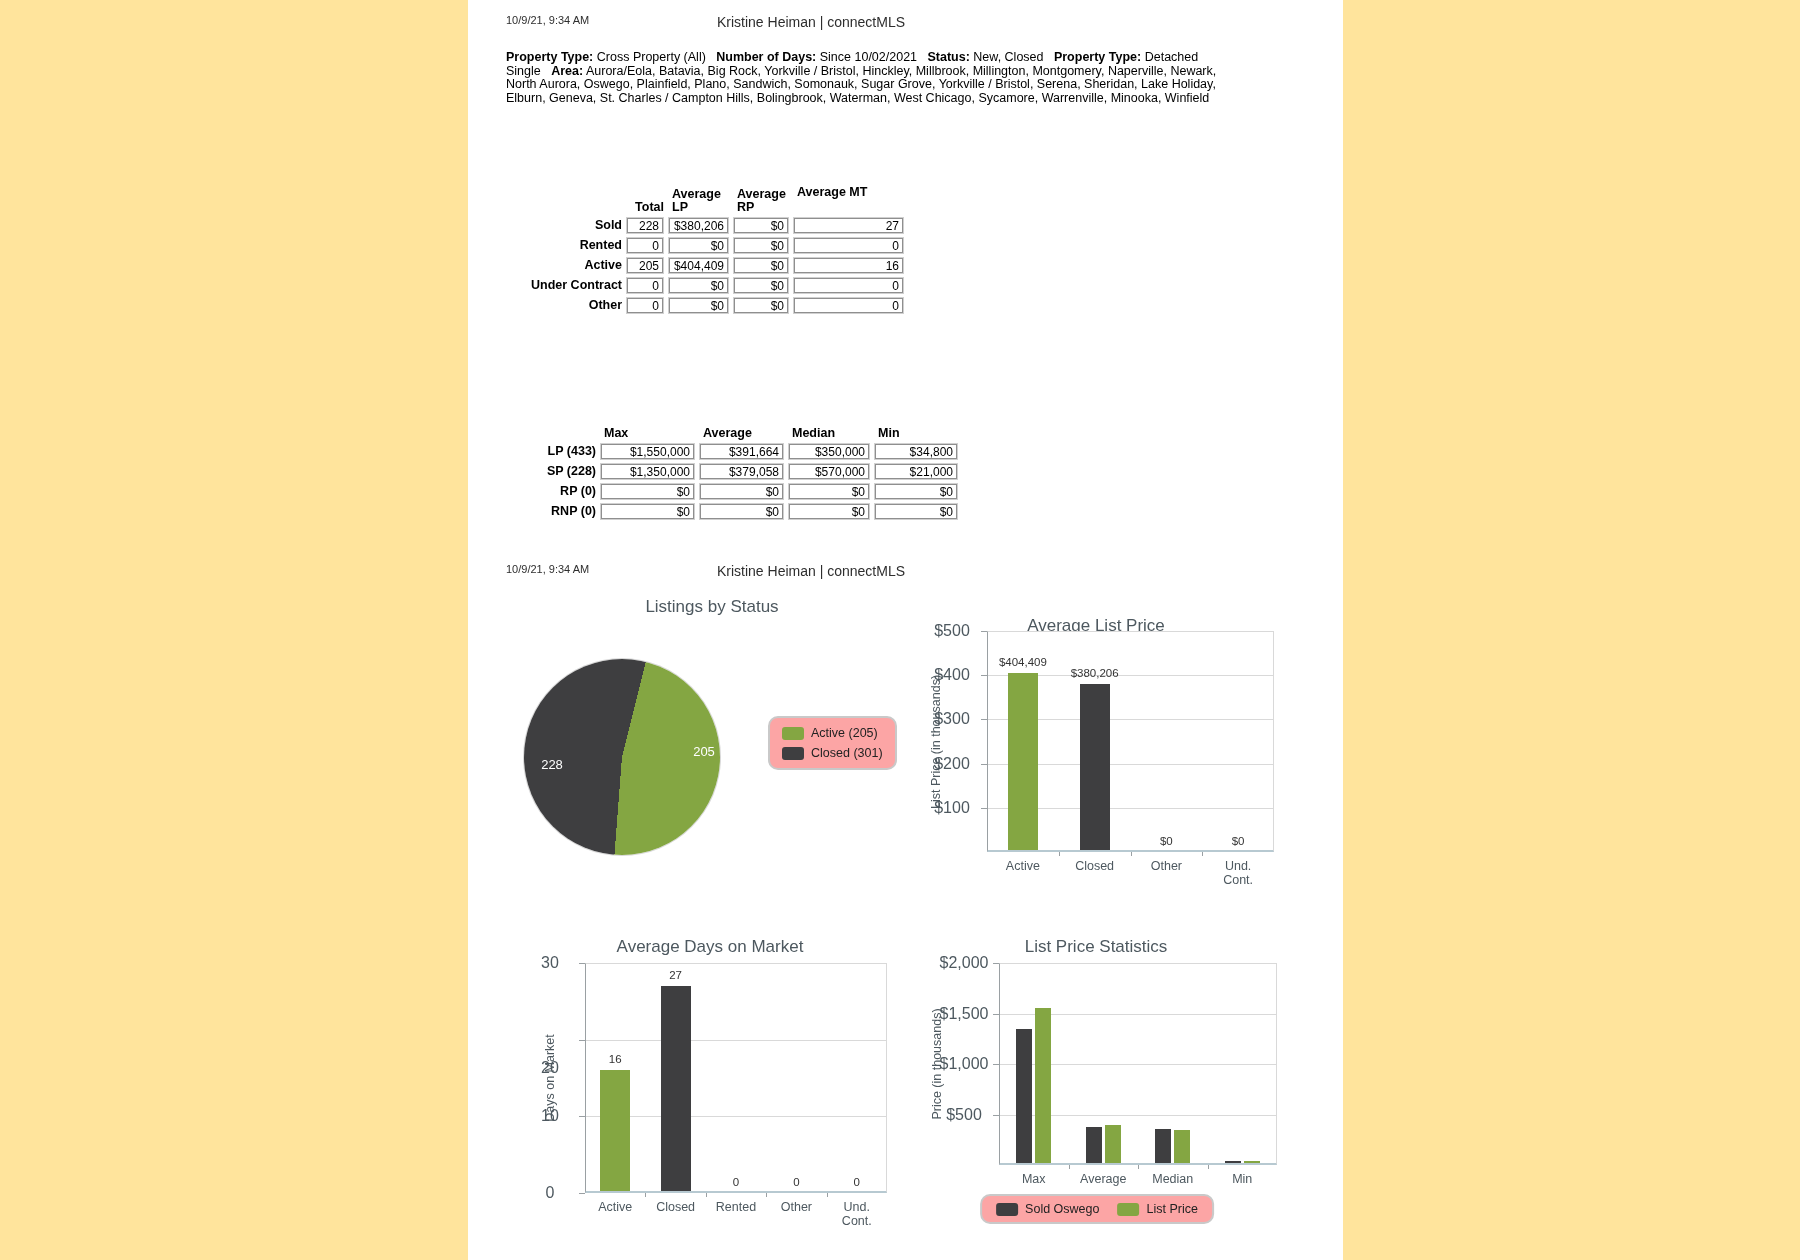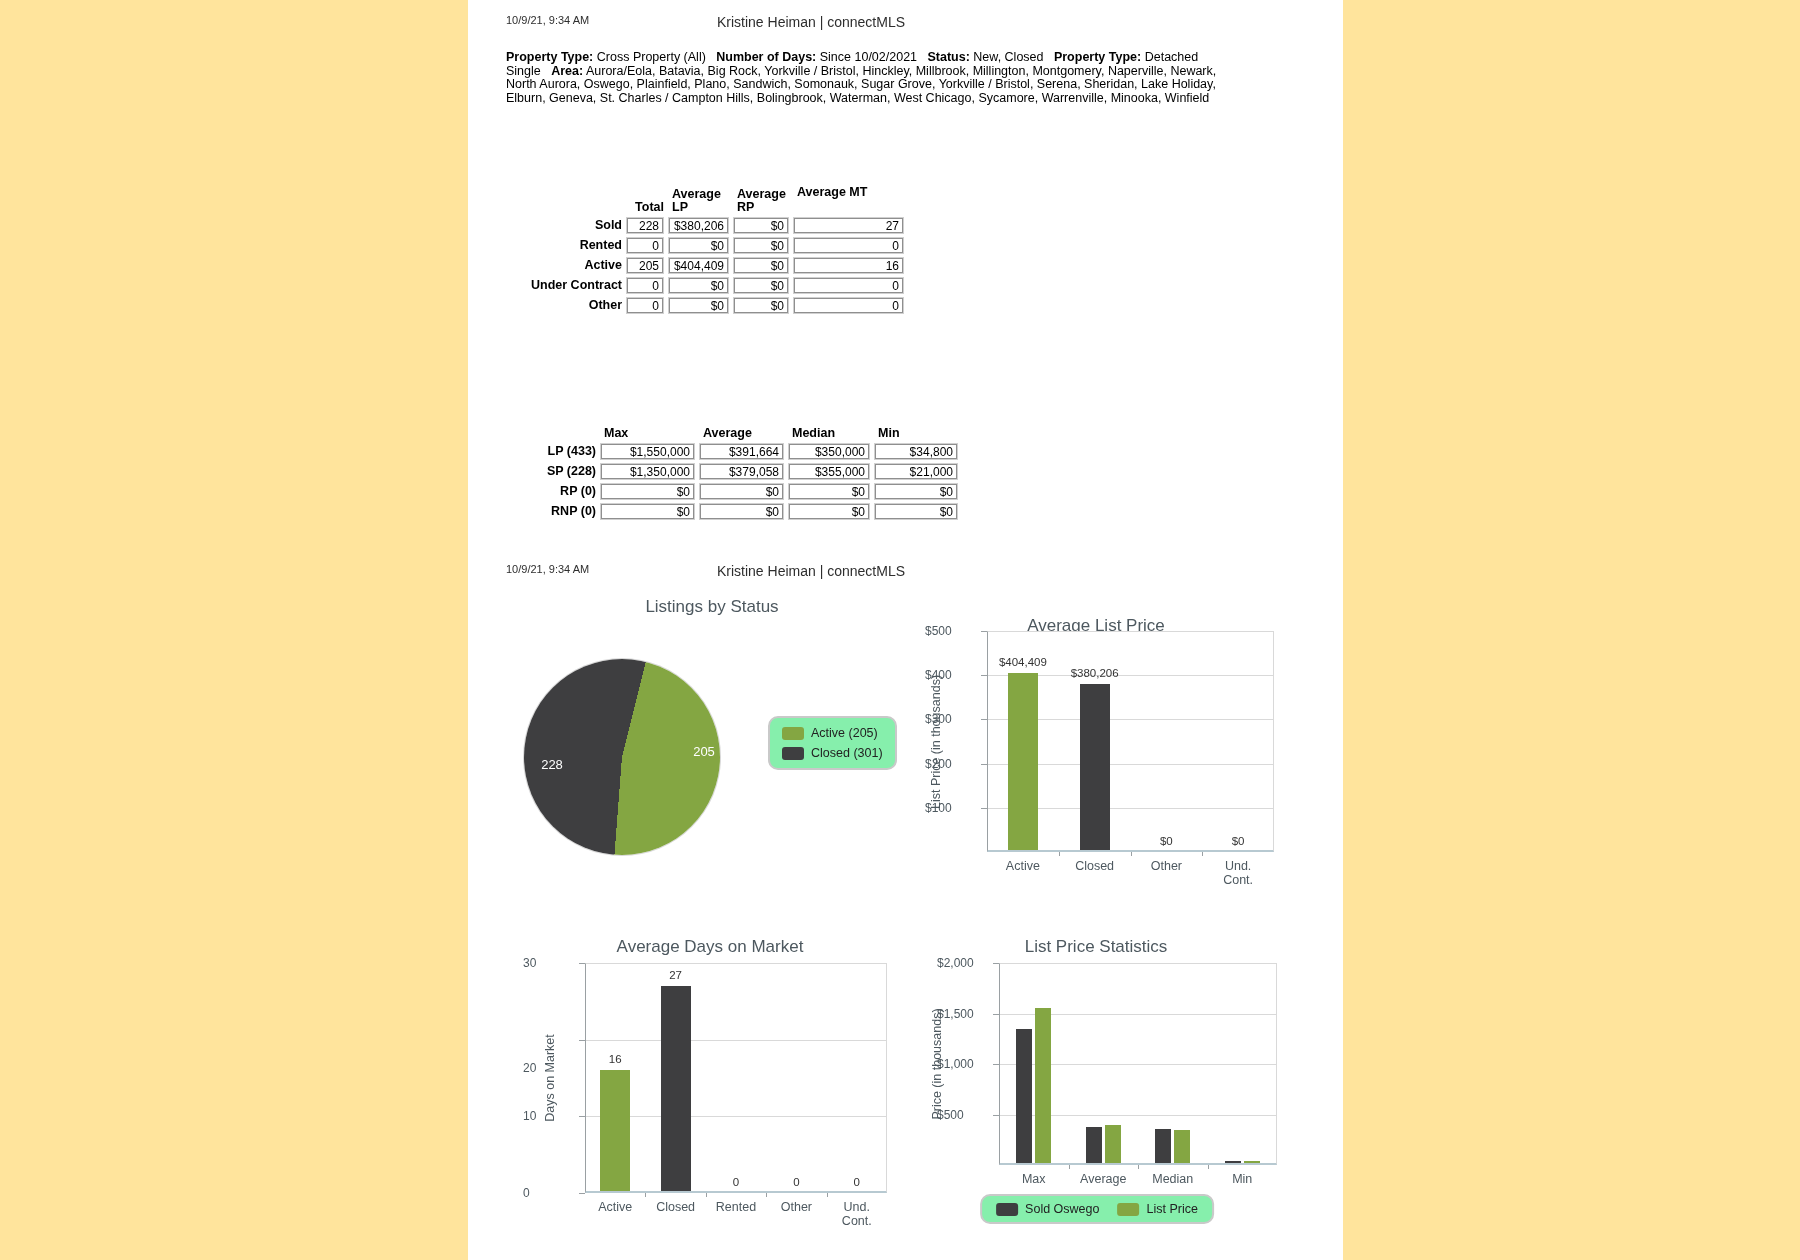--- a/index.html
+++ b/index.html
@@ -19,30 +19,30 @@
   .gridtbl{position:absolute;display:grid;column-gap:4px;row-gap:3px}
   .th{font-size:12.5px;font-weight:bold;color:#000;white-space:pre-line;line-height:13px;align-self:end}
   .tl{font-size:12.5px;font-weight:bold;color:#000;text-align:right;line-height:17px;white-space:nowrap}
   .td{background:#fff;border:1px solid var(--cellOuter);box-shadow:inset 0 0 0 1px var(--cellInner);
       font-size:12px;color:#000;text-align:right;line-height:14px;padding:1px 4px 0 2px;box-sizing:border-box}
   .chart-title{position:absolute;transform:translateX(-50%);font-size:17px;color:var(--ink);white-space:nowrap}
   .ylabel{position:absolute;transform:translate(-50%,-50%) rotate(-90deg);font-size:12.5px;color:var(--ink);white-space:nowrap}
   .plot{position:absolute;box-sizing:border-box;background:#fff;border:1px solid var(--grid);
         border-left:1px solid var(--axis);border-bottom:2px solid var(--baseline)}
   .grid{position:absolute;height:1px;background:var(--grid)}
-  .ytick{position:absolute;width:54px;text-align:left;font-size:12px;color:var(--ink);transform:translateY(-50%);white-space:nowrap}
+  .ytick{position:absolute;width:54px;text-align:center;font-size:16px;color:var(--ink);transform:translateY(-50%);white-space:nowrap}
   .ydash{position:absolute;width:6px;height:1px;background:var(--axis)}
   .xdash{position:absolute;width:1px;height:4px;background:var(--axis)}
   .xlabel{position:absolute;transform:translateX(-50%);font-size:12.5px;color:var(--ink);
           text-align:center;white-space:pre-line;line-height:14px}
   .vlabel{position:absolute;transform:translateX(-50%);font-size:11.5px;color:#333;white-space:nowrap}
   .bar{position:absolute}
   .pie{position:absolute;border-radius:50%;box-shadow:0 0 0 1px #d8d8d8}
   .pielabel{position:absolute;transform:translate(-50%,-50%);color:#fff;font-size:13px}
-  .legend{position:absolute;display:flex;background:#86efac;border:2px solid var(--legendB);border-radius:10px}
+  .legend{position:absolute;display:flex;background:#fca5a5;border:2px solid var(--legendB);border-radius:10px}
   .legend .item{display:flex;align-items:center;gap:7px;font-size:12.5px;color:#222;white-space:nowrap}
   .swatch{width:22px;height:13px;border-radius:3px;flex:0 0 auto}
 </style>
 </head>
 <body>
 
 <div id="page">
   <div class="pdate" style="top:14px">10/9/21, 9:34 AM</div>
   <div class="ptitle" style="top:14px">Kristine Heiman | connectMLS</div>
 
@@ -92,21 +92,21 @@
       <div class="th" style="padding-left: 4px;">Median</div>
       <div class="th" style="padding-left: 4px;">Min</div>
       <div class="tl">LP (433)</div>
       <div class="td">$1,550,000</div>
       <div class="td">$391,664</div>
       <div class="td">$350,000</div>
       <div class="td">$34,800</div>
       <div class="tl">SP (228)</div>
       <div class="td">$1,350,000</div>
       <div class="td">$379,058</div>
-      <div class="td">$355,000</div>
+      <div class="td">$570,000</div>
       <div class="td">$21,000</div>
       <div class="tl">RP (0)</div>
       <div class="td">$0</div>
       <div class="td">$0</div>
       <div class="td">$0</div>
       <div class="td">$0</div>
       <div class="tl">RNP (0)</div>
       <div class="td">$0</div>
       <div class="td">$0</div>
       <div class="td">$0</div>

